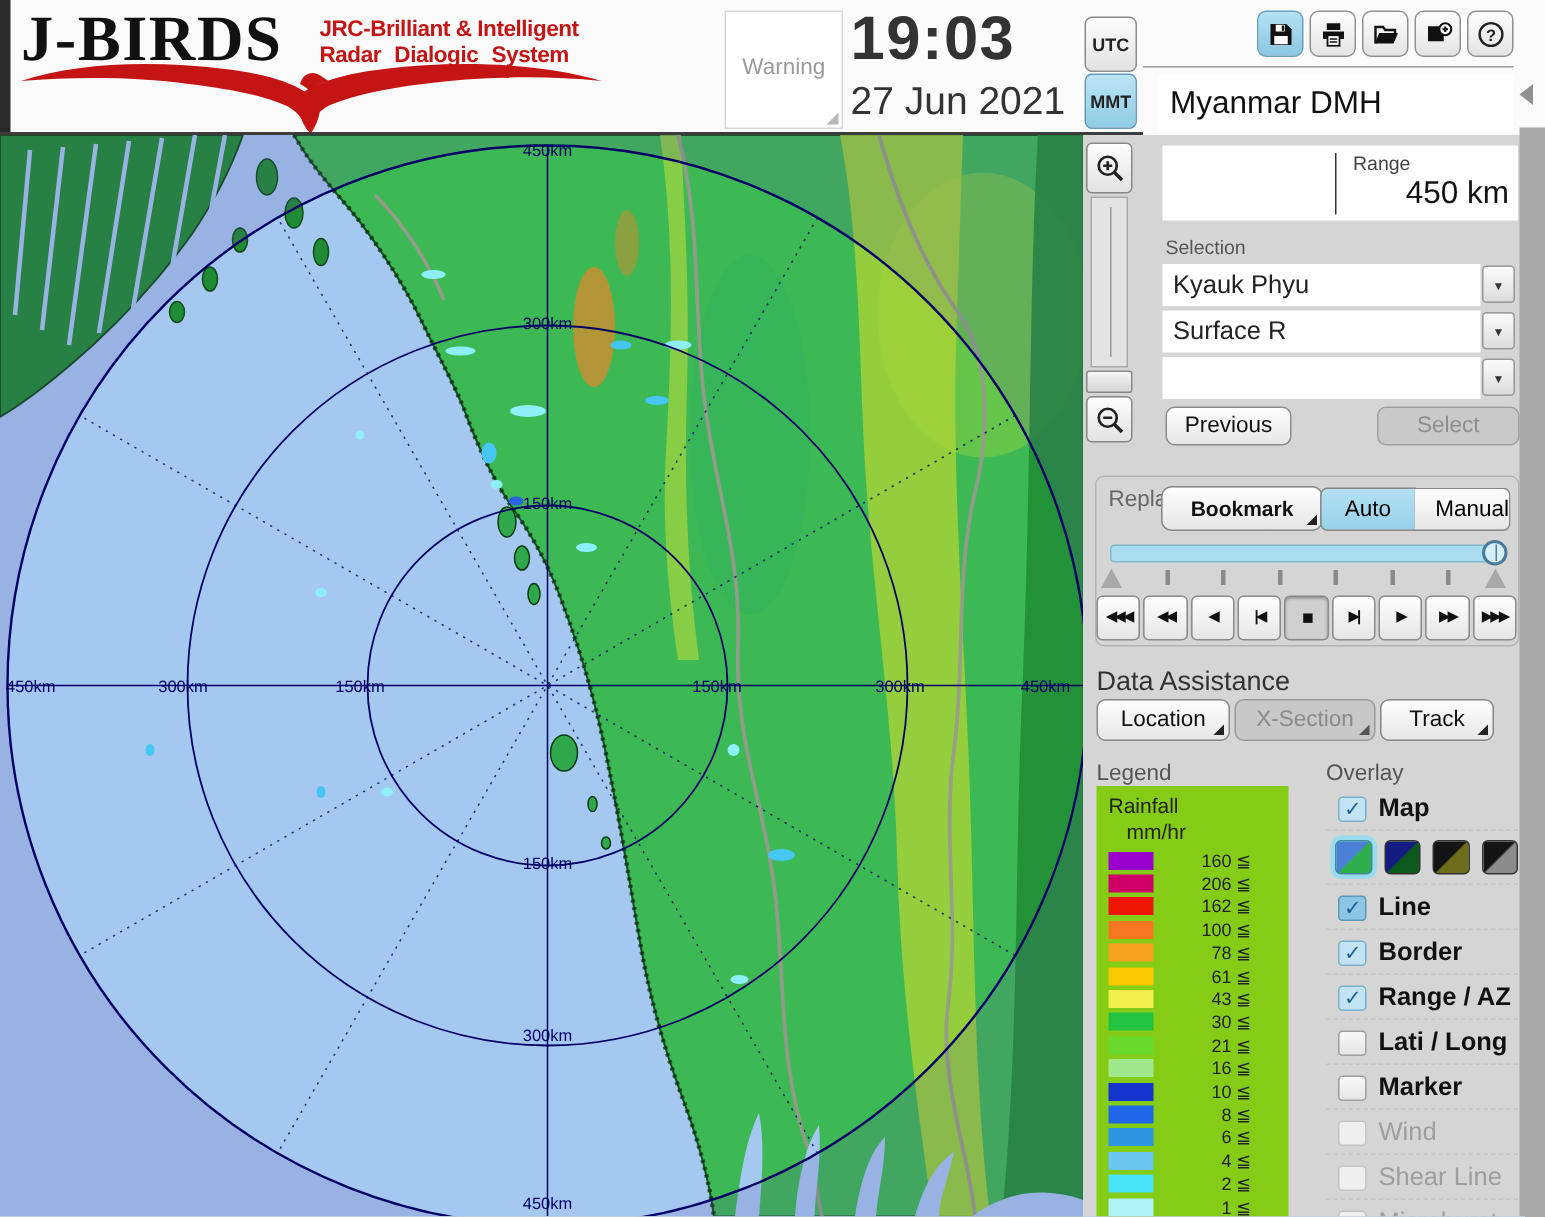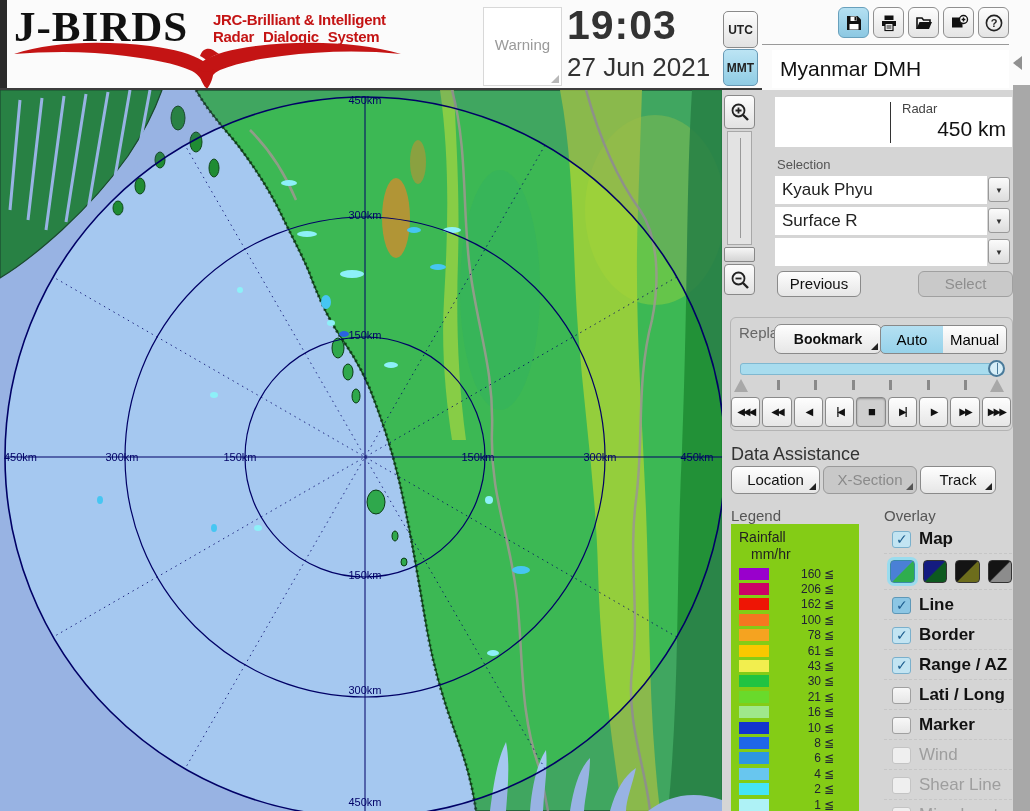--- a/index.html
+++ b/index.html
@@ -301,38 +301,38 @@
   <div id="zoom-out" class="abs zoom-btn">
     <svg width="22" height="22" viewBox="0 0 22 22">
       <circle cx="9.5" cy="9.5" r="6" fill="none" stroke="#222" stroke-width="1.8"></circle>
       <line x1="14" y1="14" x2="19" y2="19" stroke="#222" stroke-width="2.4"></line>
       <path d="M6.5,9.5h6" stroke="#222" stroke-width="1.8"></path>
     </svg>
   </div>
 
   <div id="range-box" class="abs">
     <div id="range-div"></div>
-    <div id="range-label">Radar</div>
+    <div id="range-label">Range</div>
     <div id="range-value">450 km</div>
   </div>
   <div id="selection-label" class="abs">Selection</div>
   <div class="abs dd-field" style="top:176px;">Kyauk Phyu</div>
   <div class="abs dd-arrow" style="top:177px;">▼</div>
   <div class="abs dd-field" style="top:207px;">Surface R</div>
   <div class="abs dd-arrow" style="top:208px;">▼</div>
   <div class="abs dd-field" style="top:238px;"></div>
   <div class="abs dd-arrow" style="top:239px;">▼</div>
   <div id="btn-previous" class="abs btn">Previous</div>
   <div id="btn-select" class="abs btn btn-disabled">Select</div>
 
   <div id="replay-box" class="abs">
     <div id="replay-label">Replay</div>
     <div id="btn-bookmark" class="btn menu-corner">Bookmark</div>
     <div id="btn-auto" style="text-align:center;">Auto</div>
-    <div id="btn-manual" style="text-align:center;">Manual</div>
+    <div id="btn-manual" style="text-align:right;">Manual</div>
     <div id="replay-track"></div>
     <div id="replay-handle"></div>
     <div class="end-tri" style="left:3px;"></div>
     <div class="tickmark" style="left:46px;"></div>
     <div class="tickmark" style="left:83px;"></div>
     <div class="tickmark" style="left:121px;"></div>
     <div class="tickmark" style="left:158px;"></div>
     <div class="tickmark" style="left:196px;"></div>
     <div class="tickmark" style="left:233px;"></div>
     <div class="end-tri" style="left:259px;"></div>

